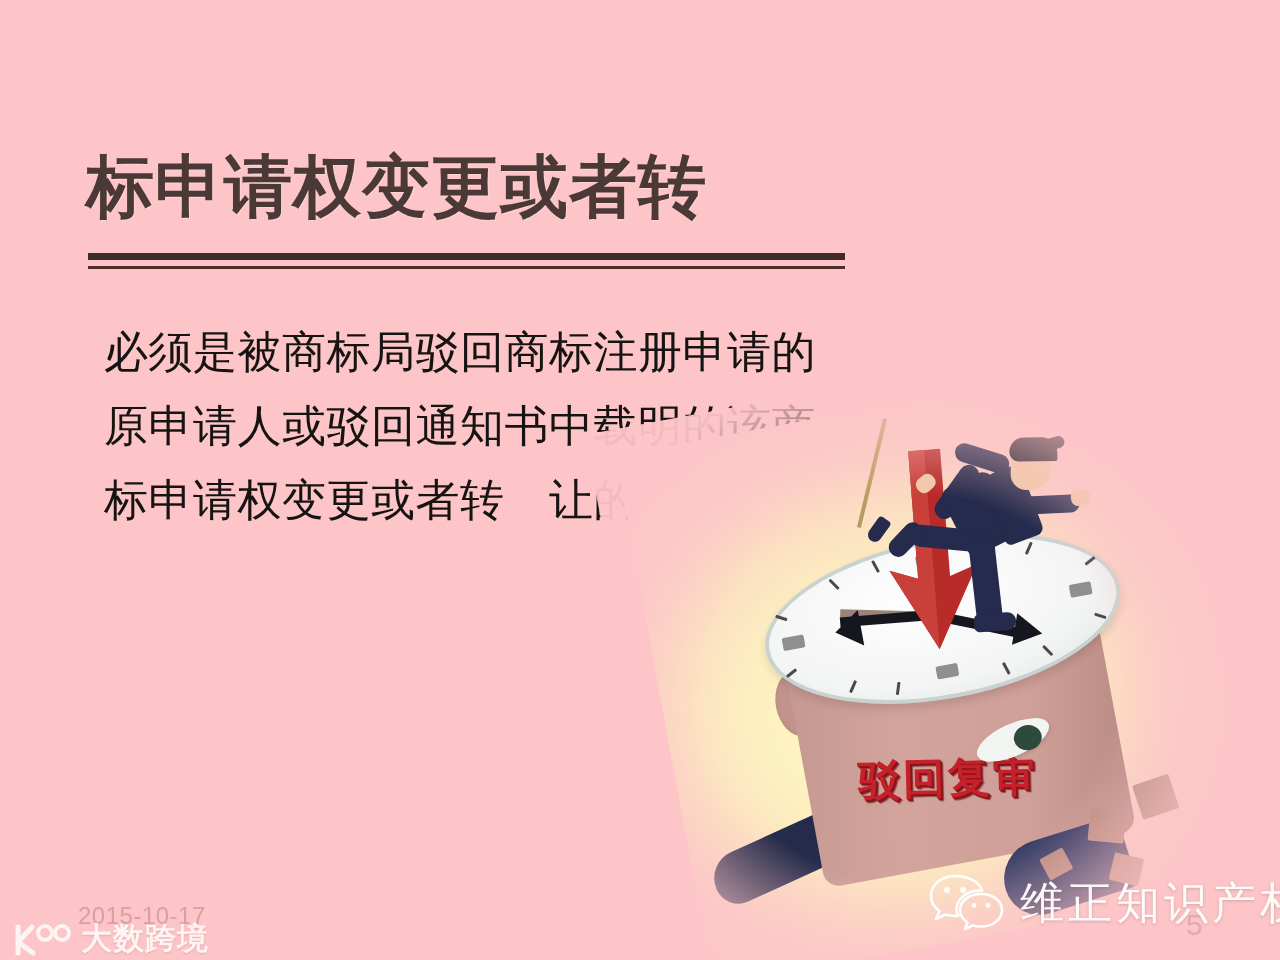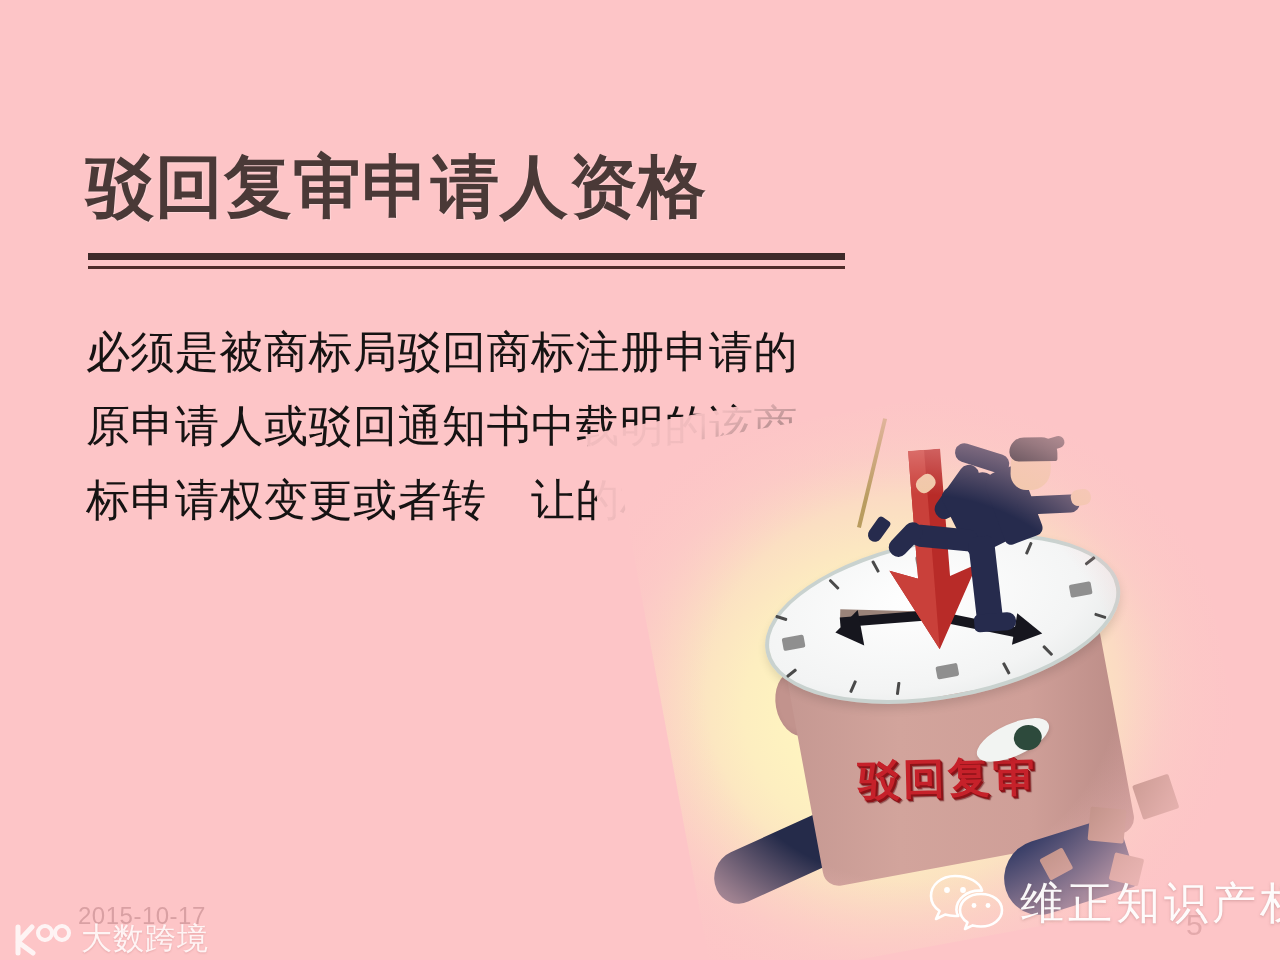--- a/index.html
+++ b/index.html
@@ -51,21 +51,21 @@
     position: absolute;
     left: 0; top: 13px;
     width: 100%;
     height: 3px;
     background: #4e2c2a;
   }
 
   
   #body-text {
     position: absolute;
-    left: 86px;
+    left: 104px;
     top: 316px;
     width: 720px;
     font-size: 44px;
     line-height: 74px;
     color: #161313;
     letter-spacing: 0.5px;
   }
   #body-text .line { white-space: pre; display: block; }
 
   
@@ -256,21 +256,21 @@
     position: absolute;
     left: 12px;
     top: 918px;
     display: flex;
     align-items: center;
     gap: 7px;
     opacity: 0.82;
   }
   #dashu-watermark .wm-text {
     font-size: 31px;
-    font-weight: normal;
+    font-weight: bold;
     color: #ffffff;
     letter-spacing: 1px;
     text-shadow: 0 1px 2px rgba(190,120,120,0.45);
   }
 
   
   #brand-watermark {
     position: absolute;
     left: 928px;
     top: 872px;
@@ -293,21 +293,21 @@
     font-family: "Liberation Sans", sans-serif;
     font-size: 30px;
     color: #e3a9ab;
   }
 </style>
 </head>
 <body>
 
 <div id="slide">
 
-  <div id="slide-title">驳回复审申请人资格</div>
+  <div id="slide-title">标申请权变更或者转</div>
 
   <div id="title-rule">
     <div class="bar-thick"></div>
     <div class="bar-thin"></div>
   </div>
 
   <div id="body-text">
     <span class="line">必须是被商标局驳回商标注册申请的</span>
     <span class="line">原申请人或驳回通知书中载明的该商</span>
     <span class="line">标申请权变更或者转　让的权利人。</span>

